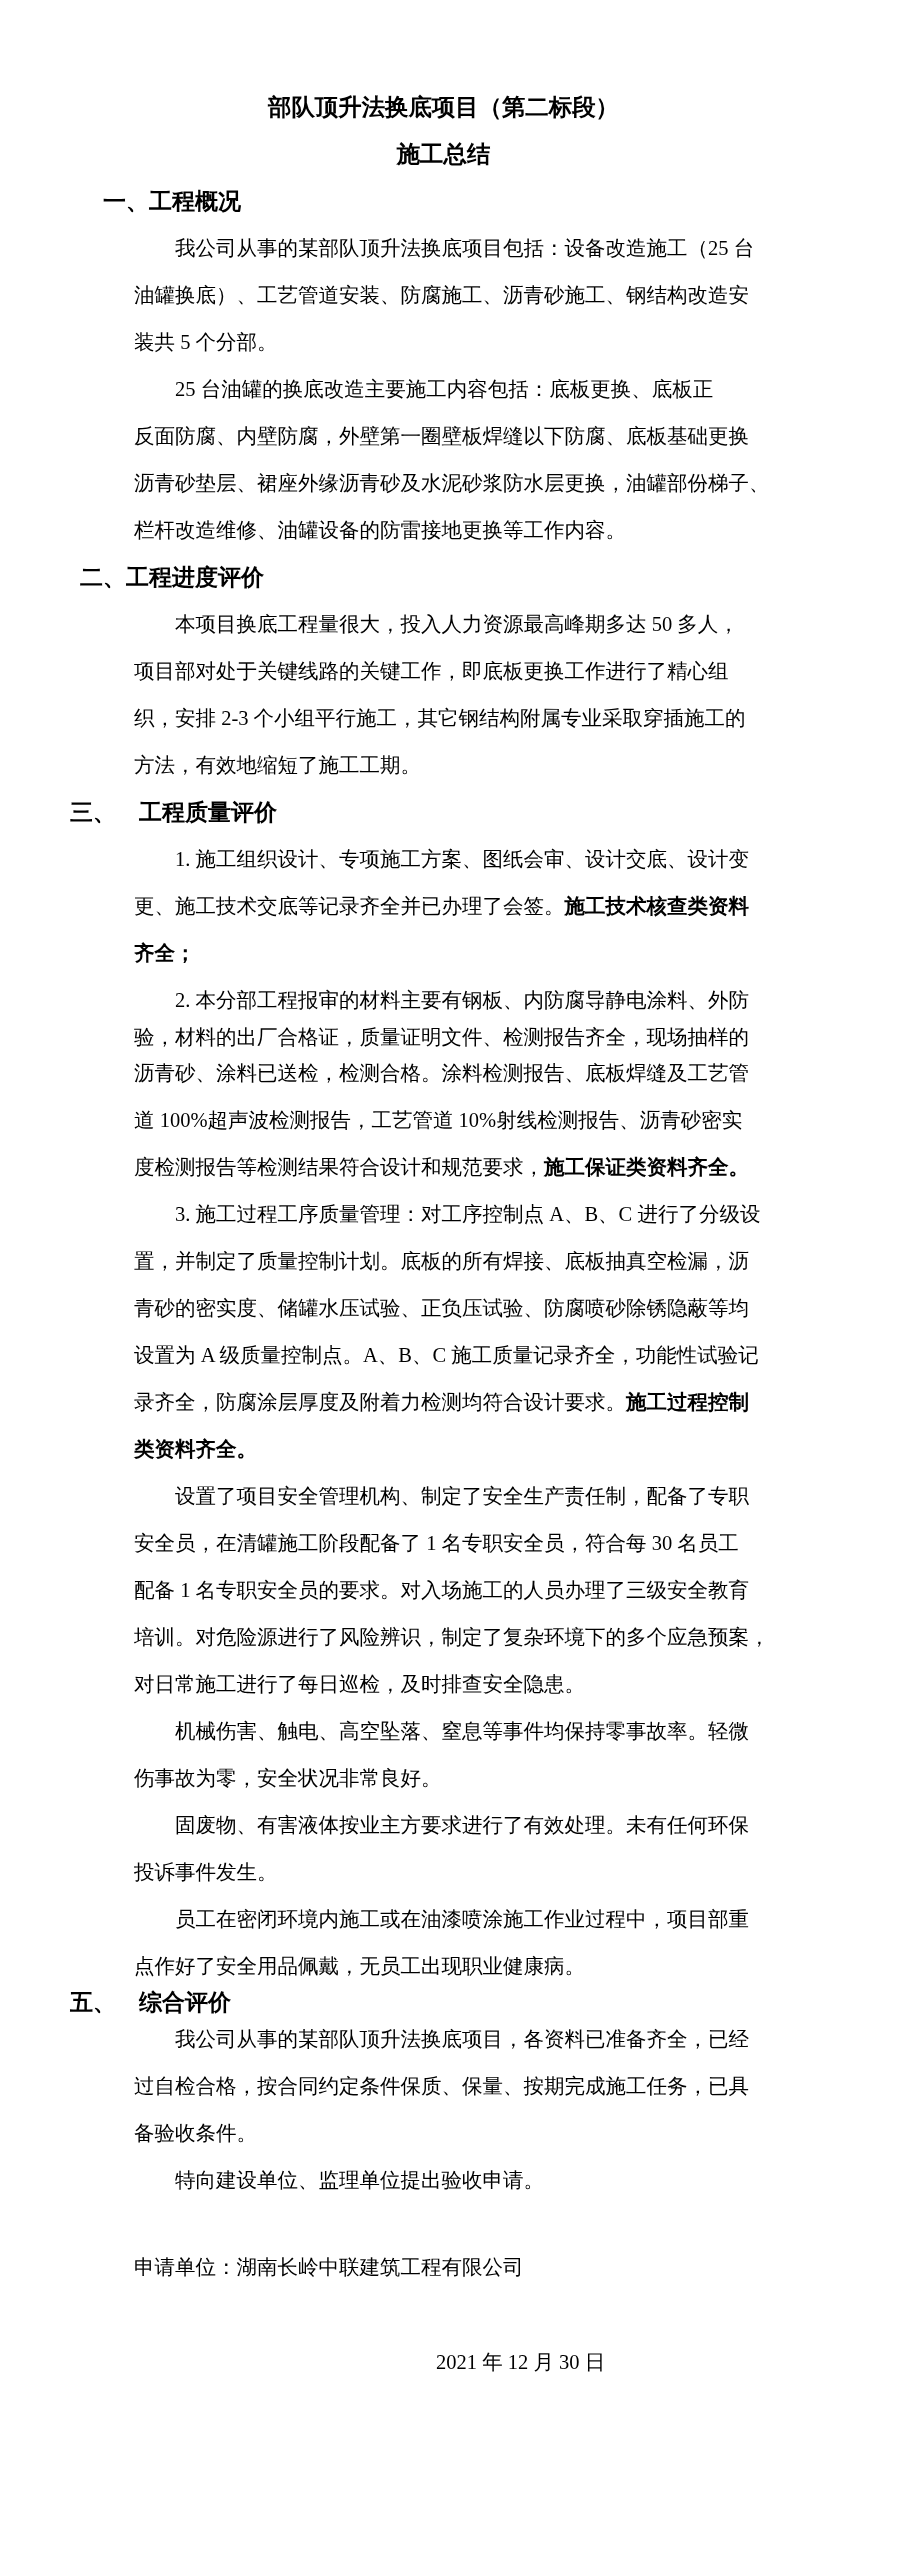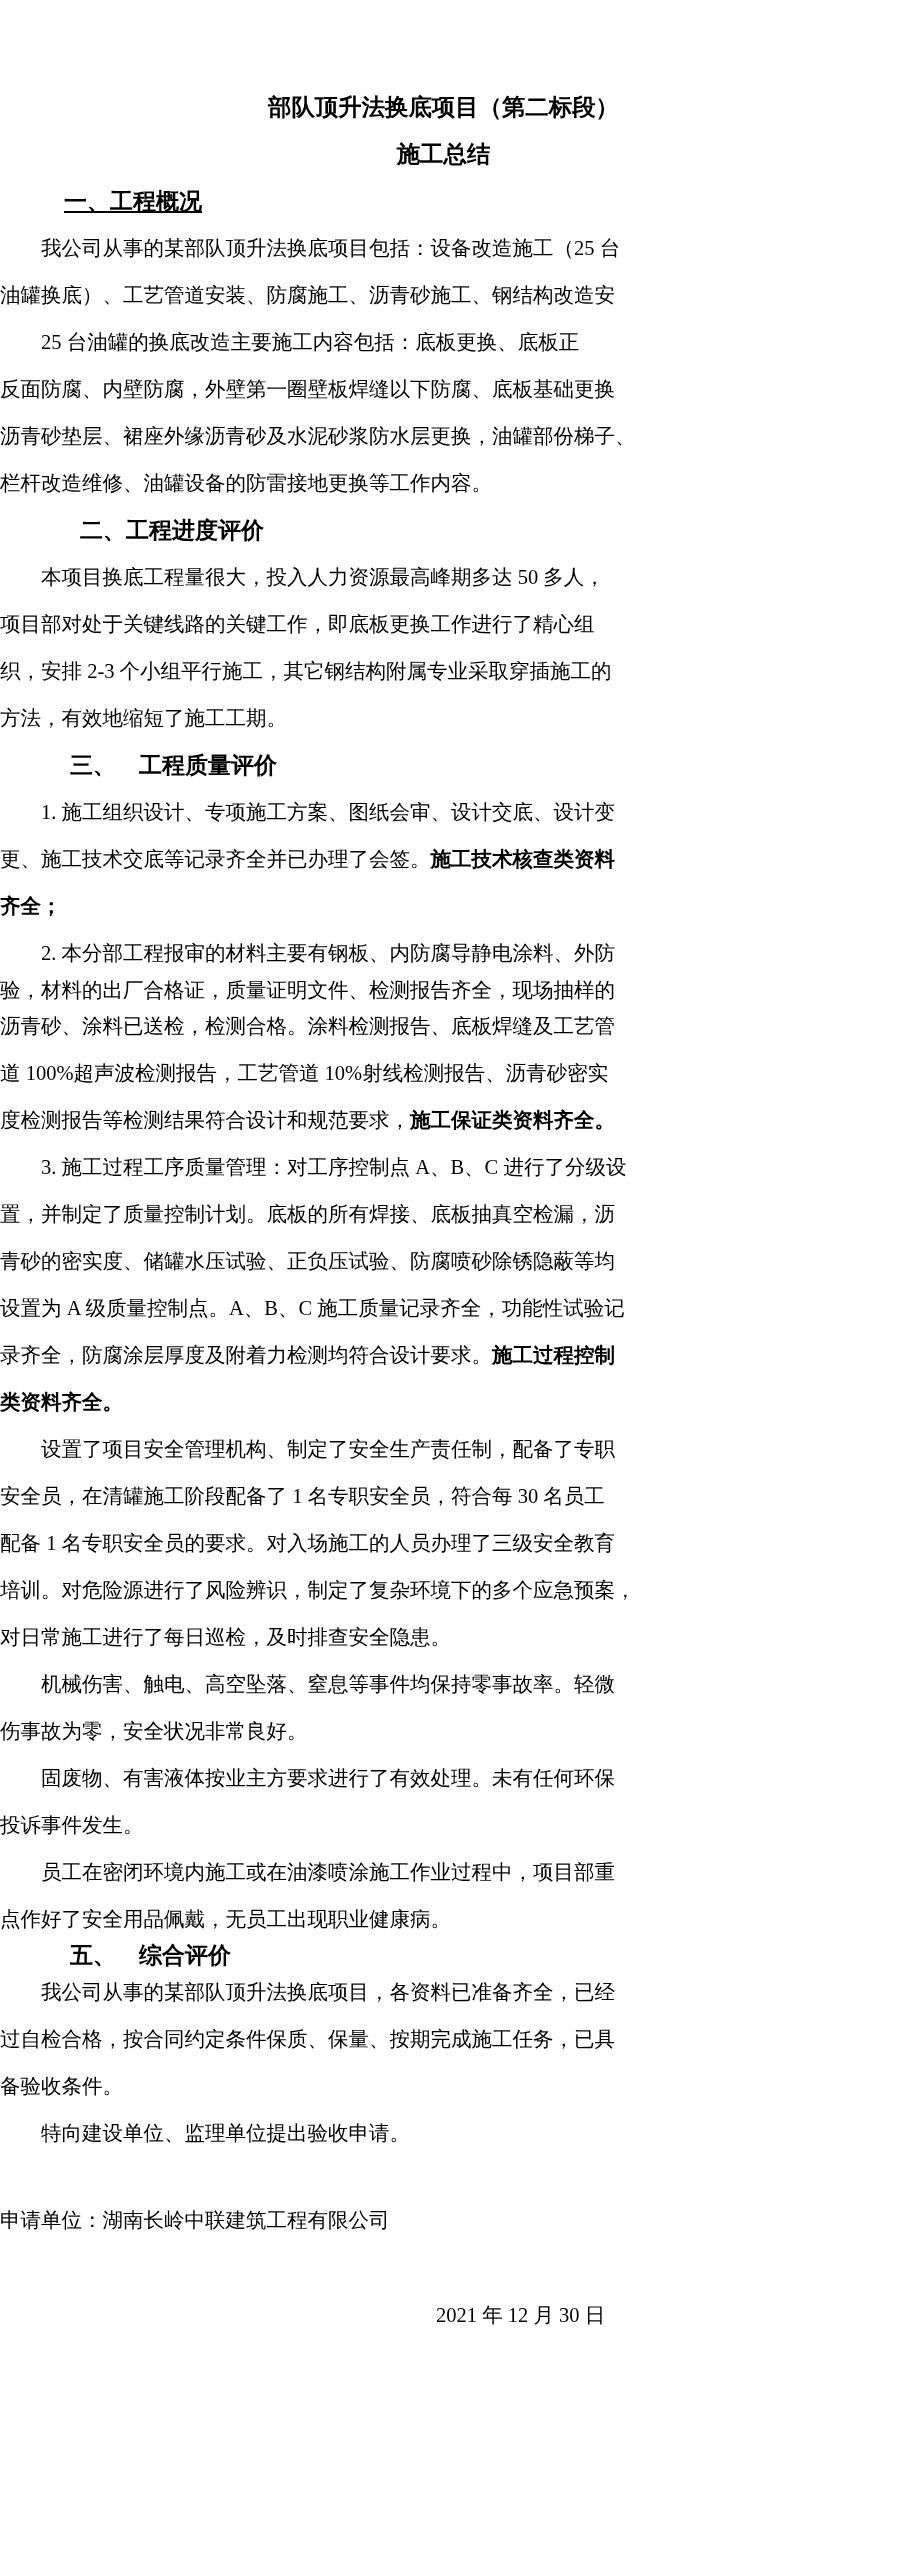--- a/index.html
+++ b/index.html
@@ -16,54 +16,56 @@
   }
   .page {
     width: 905px;
     height: 2576px;
     background: #ffffff;
     padding-top: 84px;
     box-sizing: border-box;
   }
   
   .t {
+    margin-left: 134px;
     font-size: 20.5px;
     line-height: 47px;
     height: 47px;
     white-space: nowrap;
     color: #000000;
   }
   .center {
     margin-left: 0;
     width: 887px;
     text-align: center;
   }
   .title { font-size: 23.4px; font-weight: bold; }
   .h { font-weight: bold; font-size: 23px; }
-  .h1m { margin-left: 64px; text-decoration: underline; }
+  .h1m { margin-left: 103px; }
   .h2m { margin-left: 80px; }
   .h3m { margin-left: 70px; }
   .ind { text-indent: 41px; }
   .b { font-weight: bold; }
   .tight { height: 26px; line-height: 26px; }
   .applicant { margin-top: 40px; }
   .date { margin-left: 436px; margin-top: 48px; }
 </style>
 </head>
 <body>
 
 <div class="page">
 
   <div class="t center title">部队顶升法换底项目（第二标段）</div>
   <div class="t center title">施工总结</div>
 
   <div class="t h h1m">一、工程概况</div>
 
   <div class="t ind">我公司从事的某部队顶升法换底项目包括：设备改造施工（25 台</div>
   <div class="t">油罐换底）、工艺管道安装、防腐施工、沥青砂施工、钢结构改造安</div>
+  <div class="t">装共 5 个分部。</div>
 
   <div class="t ind">25 台油罐的换底改造主要施工内容包括：底板更换、底板正</div>
   <div class="t">反面防腐、内壁防腐，外壁第一圈壁板焊缝以下防腐、底板基础更换</div>
   <div class="t">沥青砂垫层、裙座外缘沥青砂及水泥砂浆防水层更换，油罐部份梯子、</div>
   <div class="t">栏杆改造维修、油罐设备的防雷接地更换等工作内容。</div>
 
   <div class="t h h2m">二、工程进度评价</div>
 
   <div class="t ind">本项目换底工程量很大，投入人力资源最高峰期多达 50 多人，</div>
   <div class="t">项目部对处于关键线路的关键工作，即底板更换工作进行了精心组</div>

